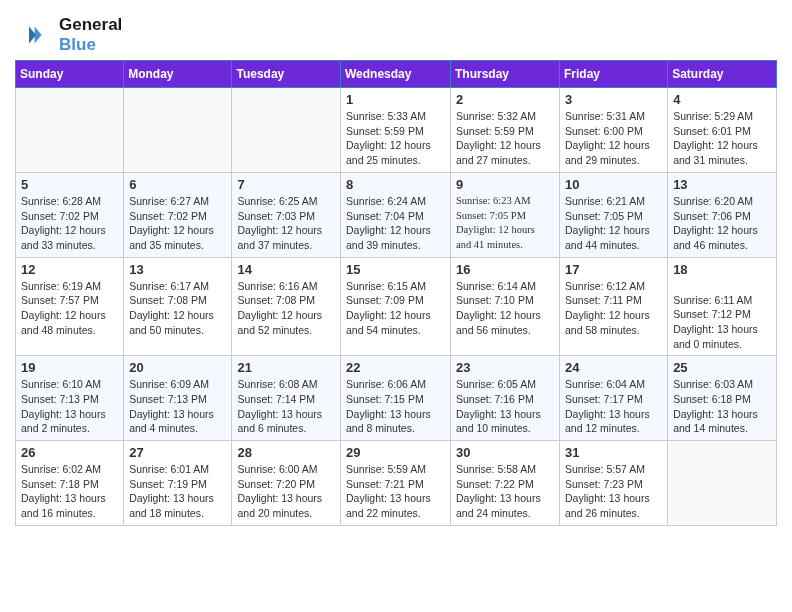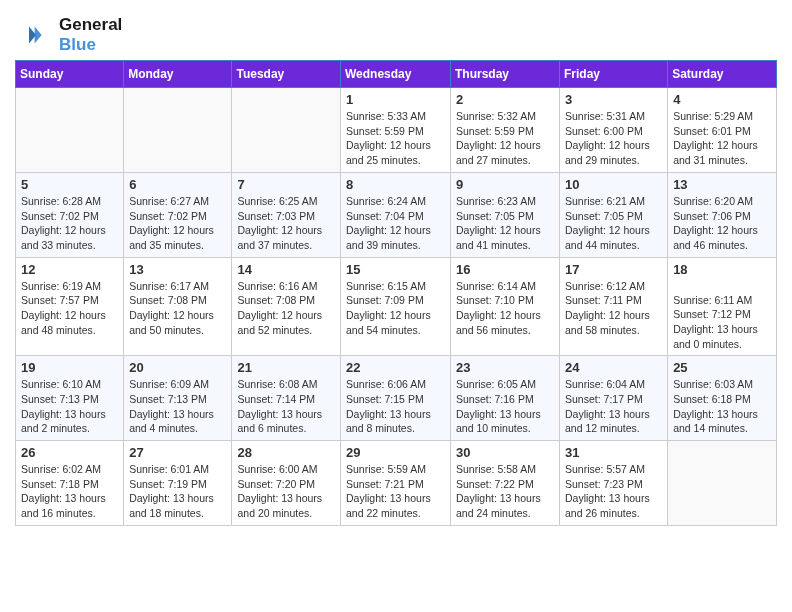--- a/index.html
+++ b/index.html
@@ -166,21 +166,21 @@
         </td>
         <td>
           <span class="day-number">8</span>
           <div class="day-info" style="white-space: pre-line;">Sunrise: 6:24 AM
 Sunset: 7:04 PM
 Daylight: 12 hours
 and 39 minutes.</div>
         </td>
         <td>
           <span class="day-number">9</span>
-          <div class="day-info" style="white-space: pre-line;">Sunrise: 6:23 AM
+          <div class="day-info" style="white-space: pre-line; font-family: Liberation Serif, serif;">Sunrise: 6:23 AM
 Sunset: 7:05 PM
 Daylight: 12 hours
 and 41 minutes.</div>
         </td>
         <td>
           <span class="day-number">10</span>
           <div class="day-info" style="white-space: pre-line;">Sunrise: 6:21 AM
 Sunset: 7:05 PM
 Daylight: 12 hours
 and 44 minutes.</div>

